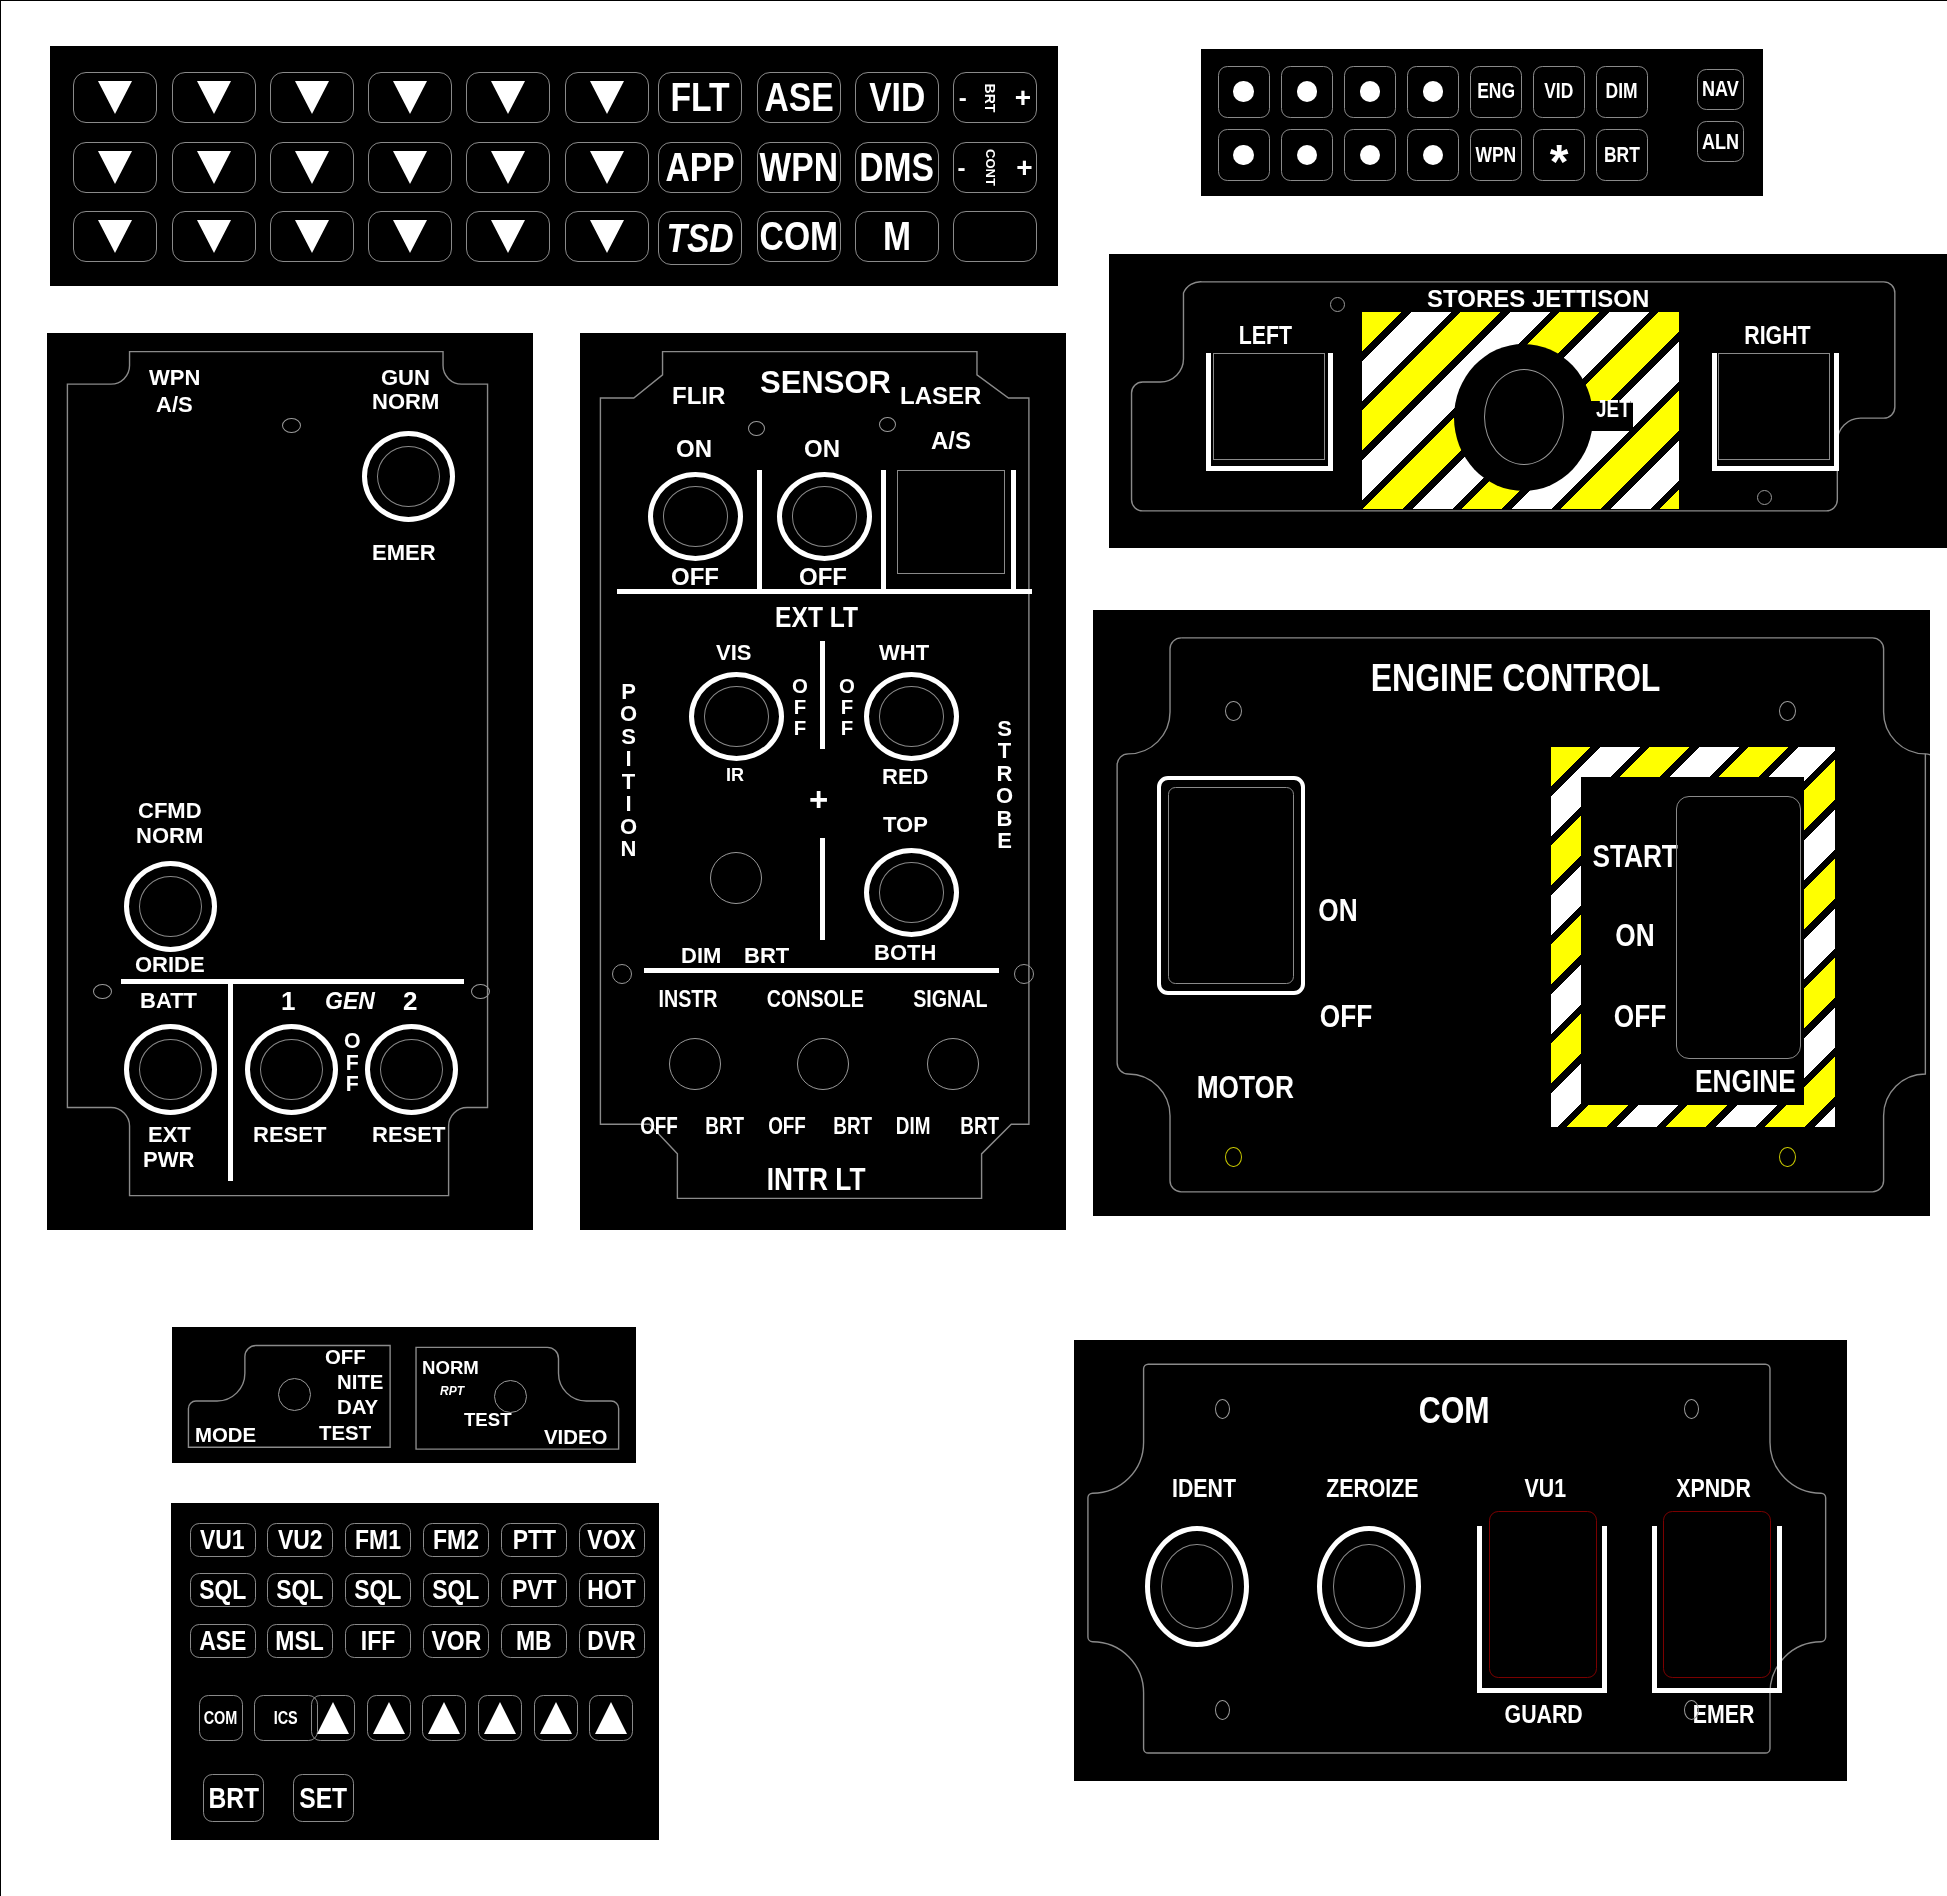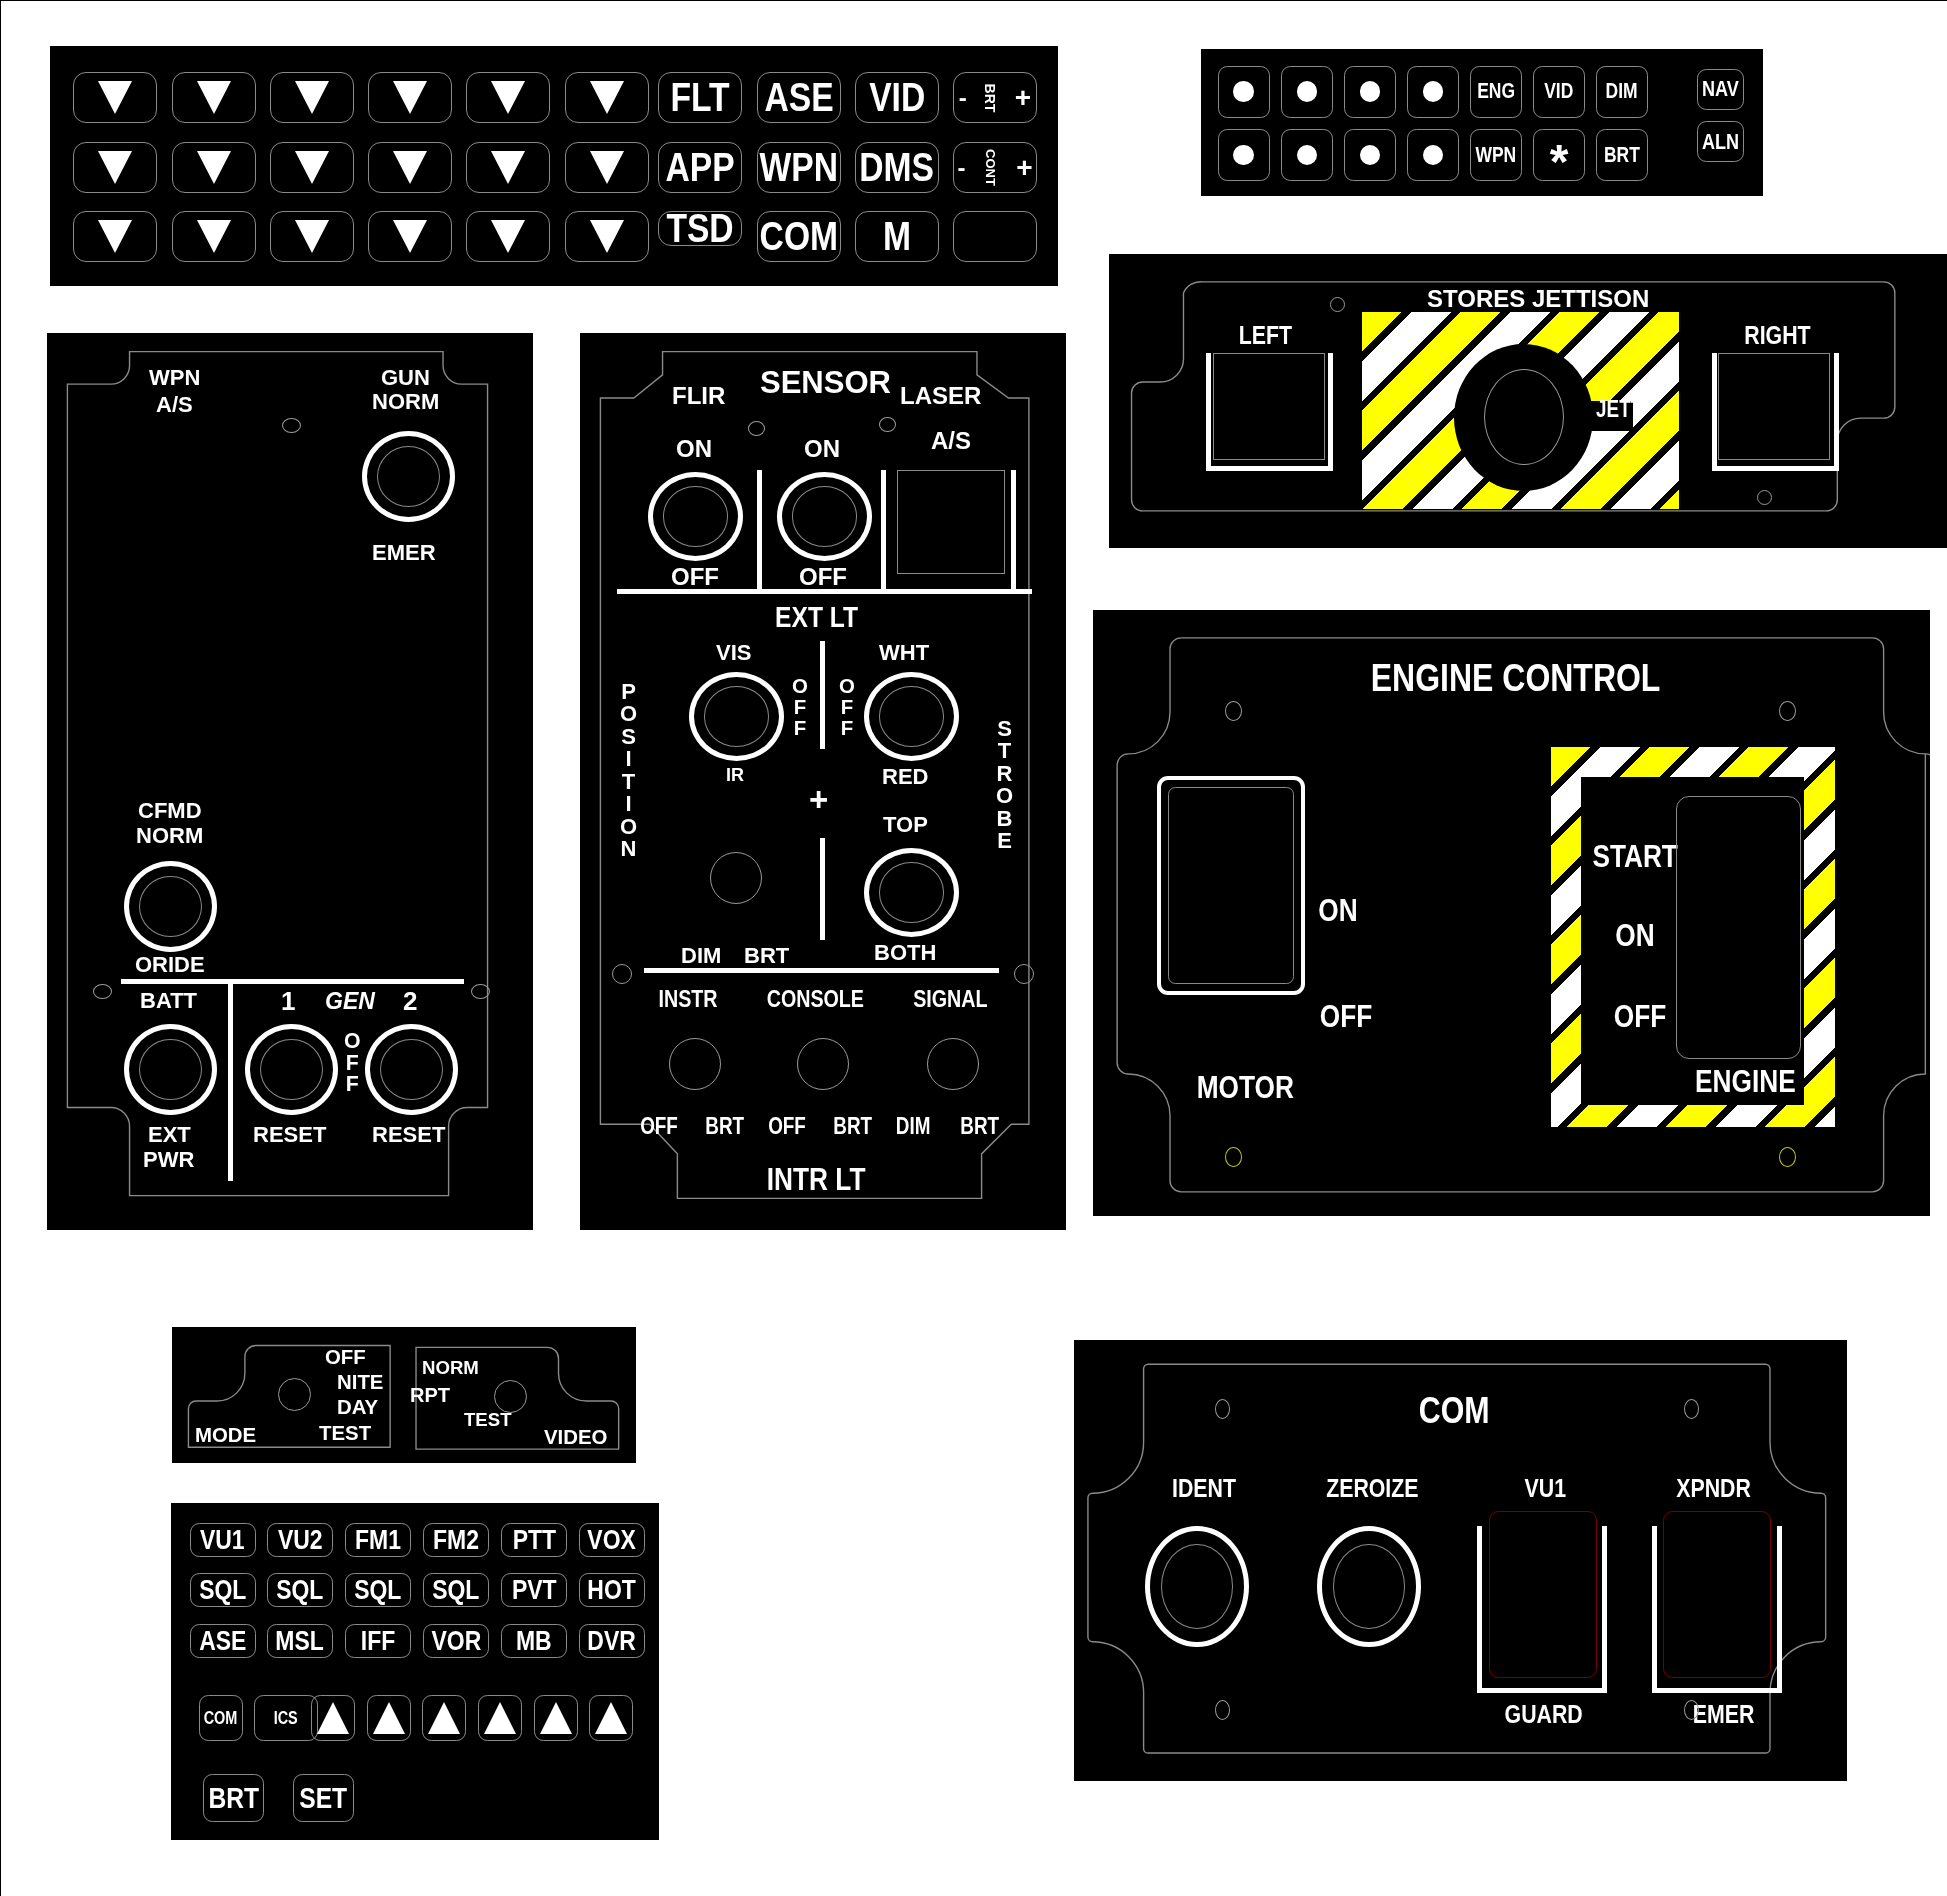--- a/index.html
+++ b/index.html
@@ -95,21 +95,21 @@
     </div>
   <div class="key oct" style="left:608px;top:96px;width:84px;height:51px;">
       <span class="cond" style="font-size:41px;">APP</span>
     </div>
   <div class="key oct" style="left:707px;top:96px;width:84px;height:51px;">
       <span class="cond" style="font-size:41px;">WPN</span>
     </div>
   <div class="key oct" style="left:805px;top:96px;width:84px;height:51px;">
       <span class="cond" style="font-size:41px;">DMS</span>
     </div>
-  <div class="key oct" style="left:608px;top:165px;width:84px;height:35px;">
+  <div class="key oct" style="left:608px;top:165px;width:84px;height:54px;font-style:italic;">
       <span class="cond" style="font-size:41px;">TSD</span>
     </div>
   <div class="key oct" style="left:707px;top:165px;width:84px;height:51px;">
       <span class="cond" style="font-size:41px;">COM</span>
     </div>
   <div class="key oct" style="left:805px;top:165px;width:84px;height:51px;">
       <span class="cond" style="font-size:41px;">M</span>
     </div>
 
   <div class="key oct" style="left:903px;top:26px;width:84px;height:51px;justify-content:space-around;">
@@ -355,21 +355,21 @@
     <path d="M90,20 H235 V130 H17 V88 a8,8 0 0 1 8,-8 H48 a30,30 0 0 0 30,-30 V32 a12,12 0 0 1 12,-12 Z" fill="none" stroke="#8a8a8a" stroke-width="1.5"></path>
     <path d="M263,22 H405 a12,12 0 0 1 12,12 V50 a30,30 0 0 0 30,30 H474 a8,8 0 0 1 8,8 V132 H263 Z" fill="none" stroke="#8a8a8a" stroke-width="1.5"></path>
   </svg>
   <div class="hole" style="left:106px;top:51px;width:33px;height:33px;"></div>
   <div class="t" style="left:23px;top:98px;font-size:20.4px;">MODE</div>
   <div class="t" style="left:153px;top:20.4px;font-size:20.4px;">OFF</div>
   <div class="t" style="left:165px;top:45px;font-size:20.4px;">NITE</div>
   <div class="t" style="left:165px;top:70px;font-size:20.4px;">DAY</div>
   <div class="t" style="left:147px;top:96px;font-size:20.4px;">TEST</div>
   <div class="t" style="left:250px;top:32px;font-size:18.6px;">NORM</div>
-  <div class="t" style="left:238px;top:58px;font-size:20px;">RPT</div>
+  <div class="t" style="left:268px;top:58px;font-size:12px;font-style:italic;">RPT</div>
   <div class="t" style="left:252px;top:84px;font-size:18.6px;margin-left:40px;">TEST</div>
   <div class="hole" style="left:322px;top:53px;width:33px;height:33px;"></div>
   <div class="t" style="left:372px;top:100px;font-size:20.4px;">VIDEO</div>
 </div>
 
 <div class="panel" style="left:170px;top:1502px;width:488px;height:337px;">
   <div id="ck-keys">
       <div class="key" style="left: 18.6px; top: 20.4px; width: 66px; height: 34px;">
         <span class="cond" style="font-size: 28px;">VU1</span>
       </div>

